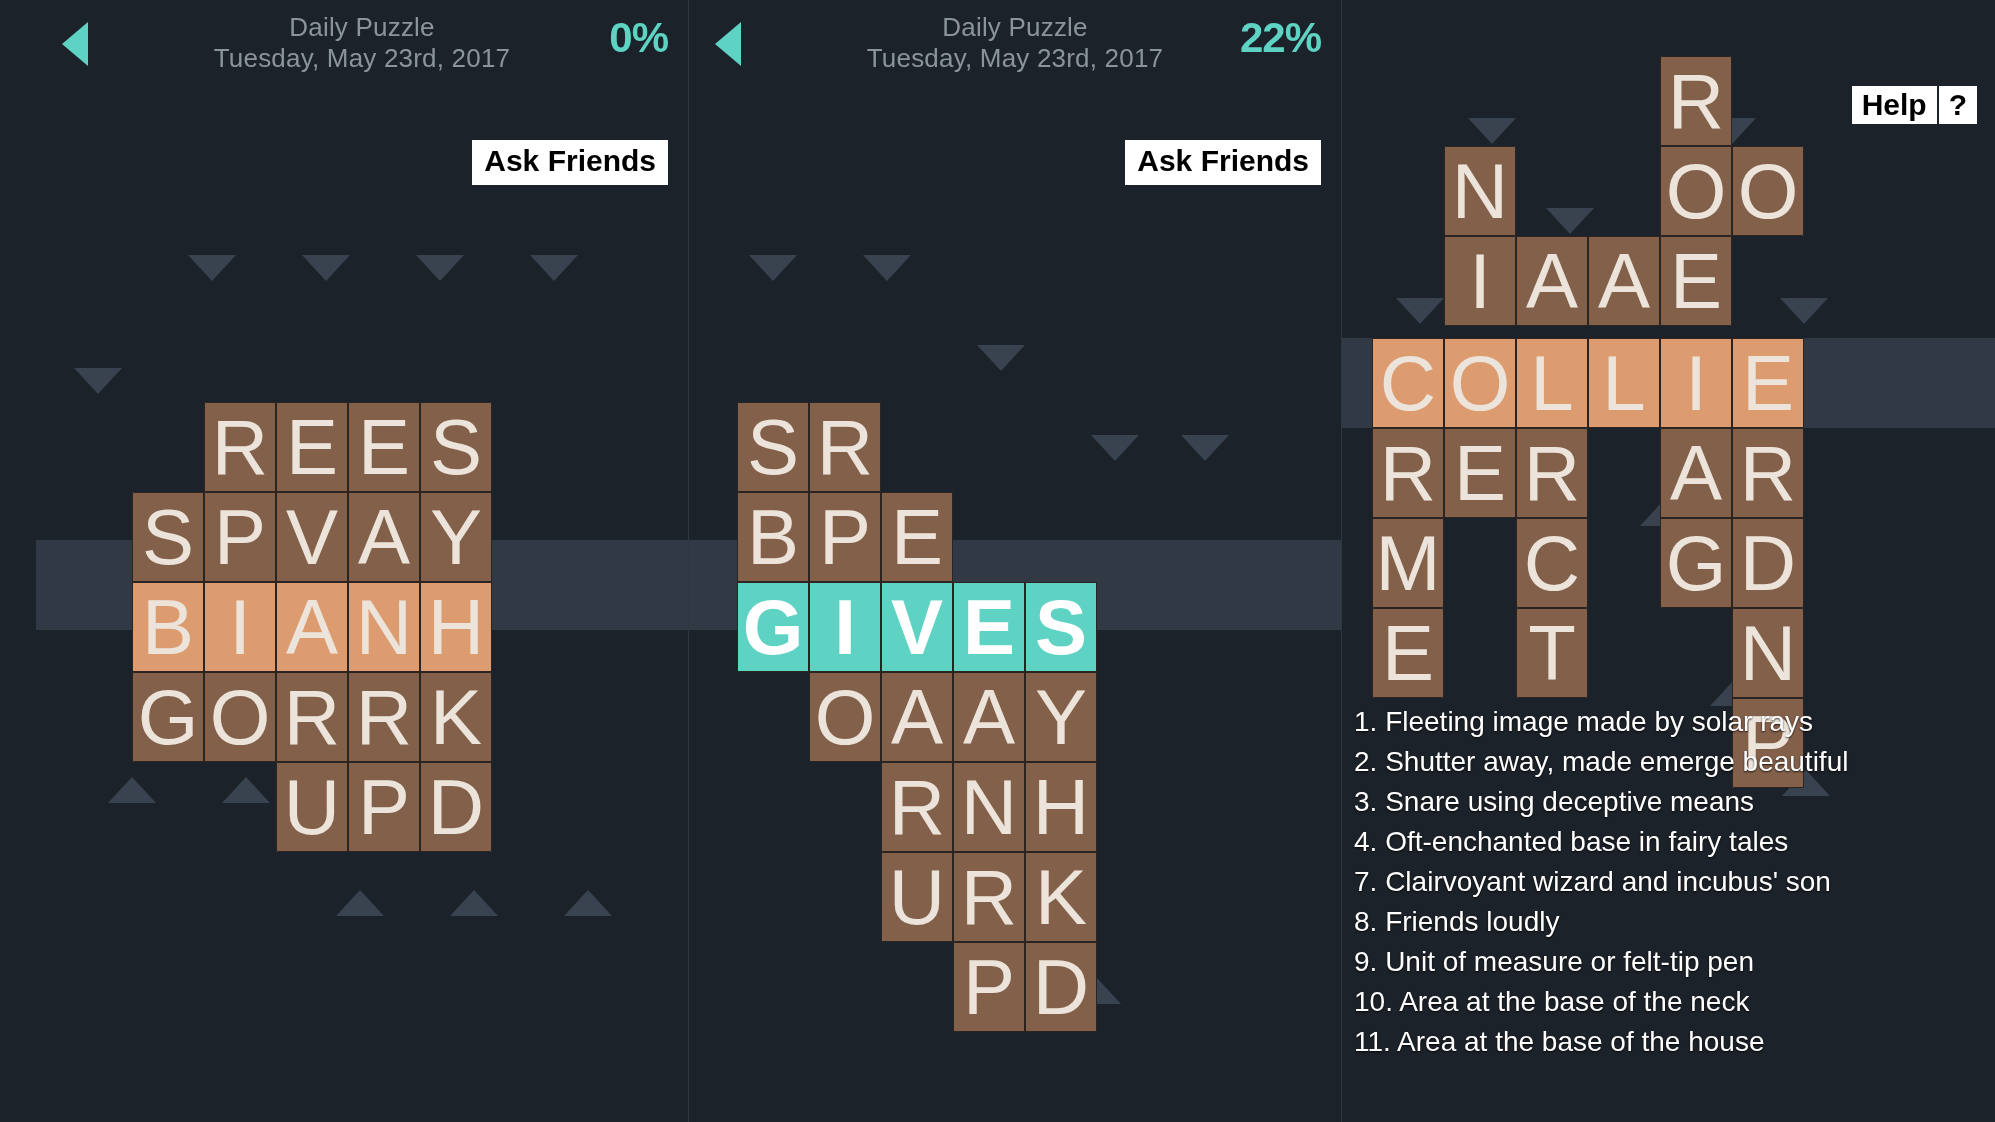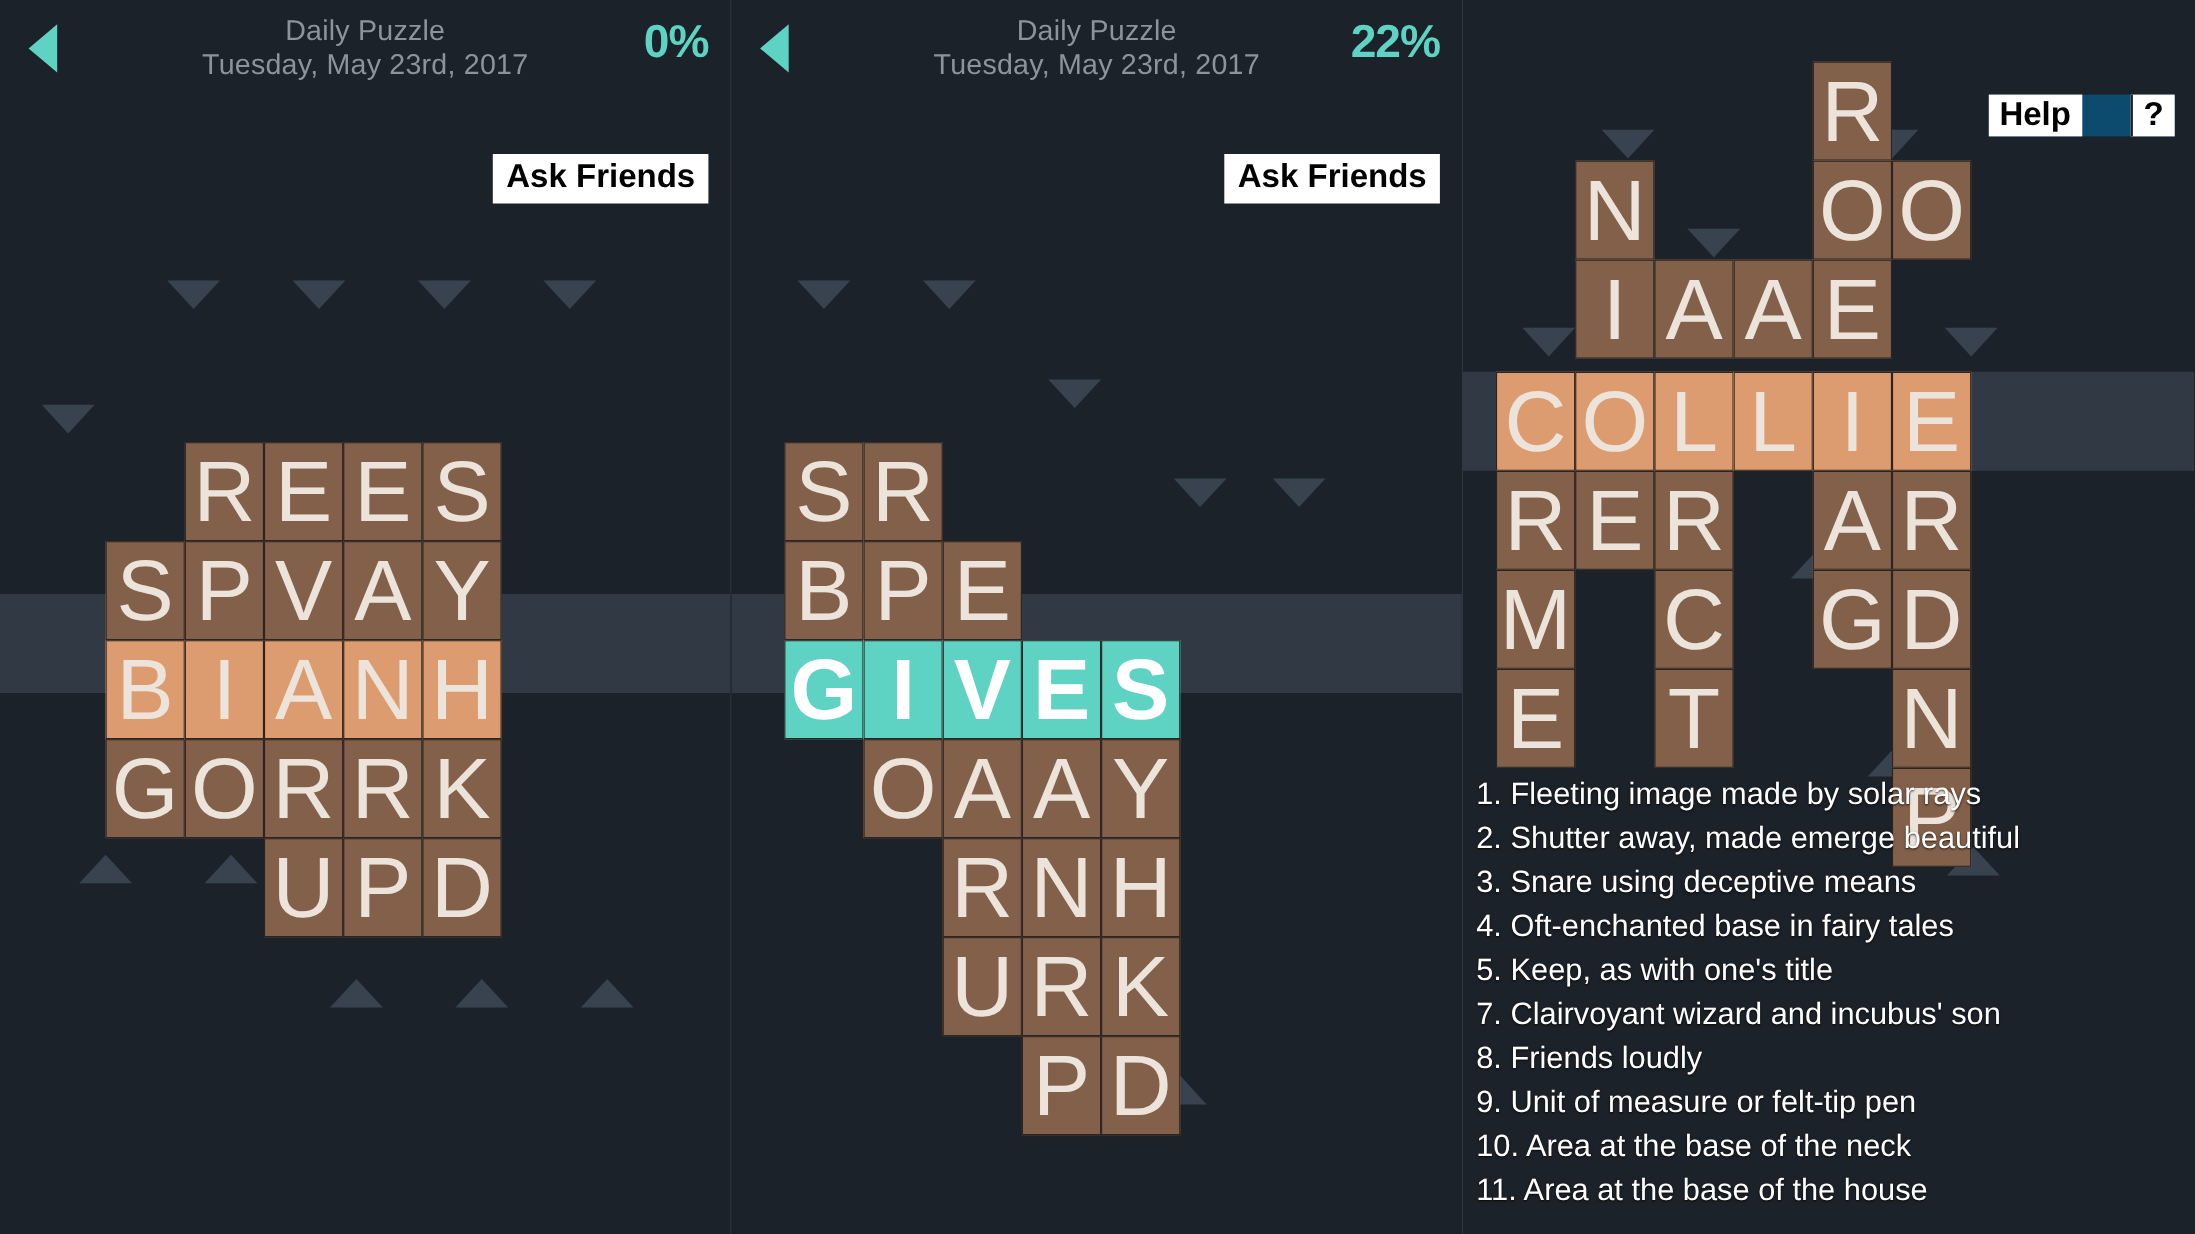--- a/index.html
+++ b/index.html
@@ -2,21 +2,21 @@
 <html><head>
 <meta charset="utf-8">
 <style>
   * { box-sizing: border-box; margin: 0; padding: 0; }
   html, body {
     width: 1995px; height: 1122px;
     background: #1c2229;
     font-family: "Liberation Sans", sans-serif;
     overflow: hidden;
   }
-  .screen { display: flex; width: 1995px; height: 1122px; }
+  .screen { display: flex; width: 1995px; height: 1122px; padding-left: 36px; }
   .panel {
     position: relative;
     width: 665px; height: 1122px;
     background: #1c2229;
     overflow: hidden;
     border-right: 1px solid #2e363f;
   }
   .panel:last-child { border-right: none; }
 
   
@@ -47,22 +47,21 @@
     background: #ffffff; color: #000000;
     font-size: 30px; font-weight: bold;
     padding: 3px 12px 6px 12px;
     line-height: 36px;
     cursor: pointer;
     white-space: nowrap;
   }
   .help-row {
     position: absolute; right: 18px; top: 86px;
     display: flex; align-items: center;
-    background: #0c4a6e;
-    gap: 44px;
+    background: #ffffff;
   }
   .help-row > div {
     background: #ffffff; color: #000;
     font-size: 30px; font-weight: bold;
     line-height: 38px;
     padding: 0 10px;
     cursor: pointer;
   }
   .help-row > div + div { border-left: 2px solid #1c2229; }
 
@@ -295,21 +294,20 @@
       <div class="cell brown" style="left:390px;top:608px">N</div>
 
       <div class="cell brown" style="left:390px;top:698px">P</div>
     </div>
 
     <div class="clues">
       <div class="clue"><span>1.</span> <span class="ctext">Fleeting image made by solar rays</span></div>
       <div class="clue"><span>2.</span> <span class="ctext">Shutter away, made emerge beautiful</span></div>
       <div class="clue"><span>3.</span> <span class="ctext">Snare using deceptive means</span></div>
       <div class="clue"><span>4.</span> <span class="ctext">Oft-enchanted base in fairy tales</span></div>
-      <div class="clue"><span>5.</span> <span class="ctext">Keep, as with one's title</span></div>
       <div class="clue"><span>7.</span> <span class="ctext">Clairvoyant wizard and incubus' son</span></div>
       <div class="clue"><span>8.</span> <span class="ctext">Friends loudly</span></div>
       <div class="clue"><span>9.</span> <span class="ctext">Unit of measure or felt-tip pen</span></div>
       <div class="clue"><span>10.</span> <span class="ctext">Area at the base of the neck</span></div>
       <div class="clue"><span>11.</span> <span class="ctext">Area at the base of the house</span></div>
     </div>
   </div>
 
 </div>
 

